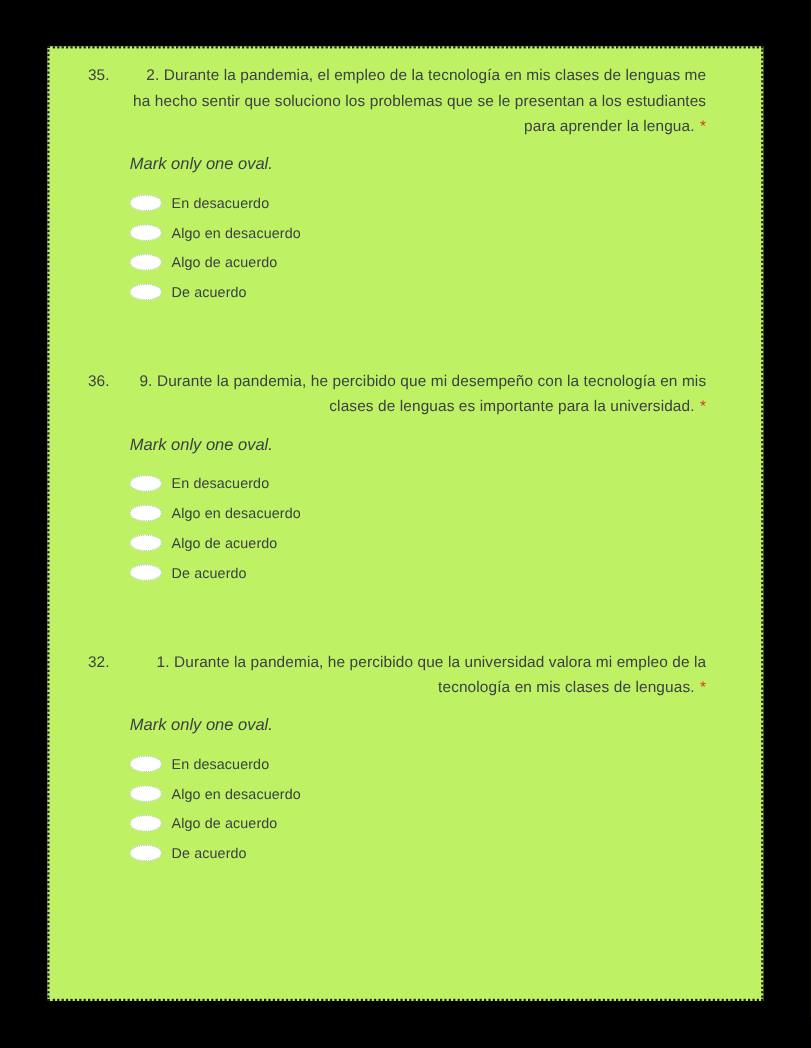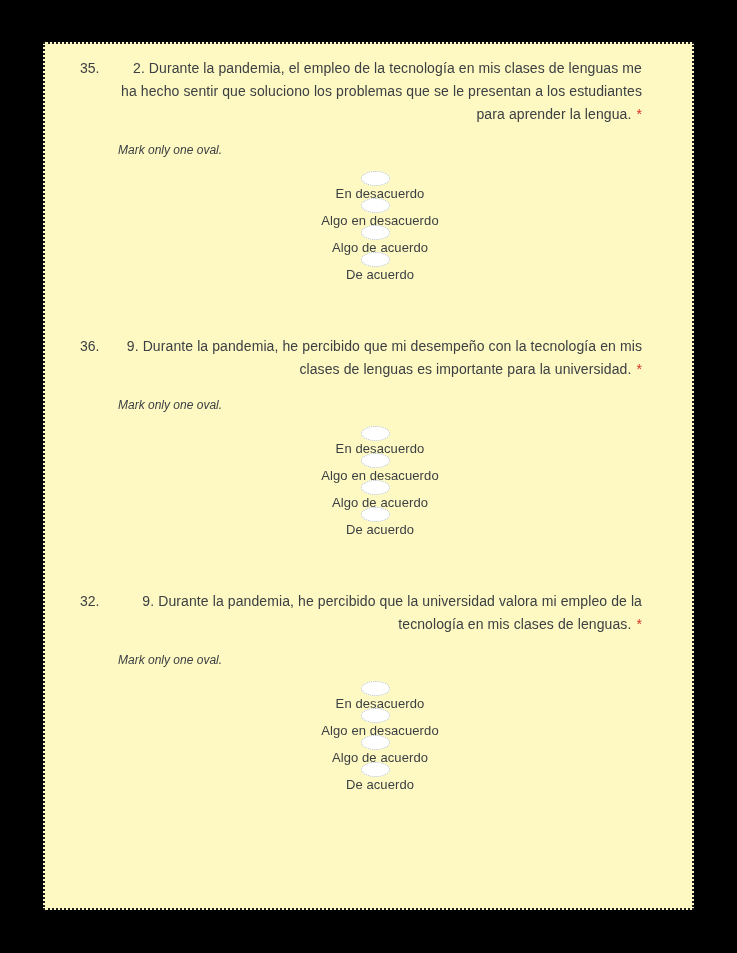--- a/index.html
+++ b/index.html
@@ -19,21 +19,21 @@
     inset: 0;
     background: #000000;
   }
   .page {
     position: absolute;
     left: 43px;
     top: 42px;
     width: 651px;
     height: 868px;
     box-sizing: border-box;
-    background: #fef9c3;
+    background: #bef264;
     border: 2px dotted #1b1b1b;
     padding: 13px 50px 0 35px;
   }
   .question {
     display: flex;
     margin: 0 0 56px 0;
   }
   .qnum {
     width: 38px;
     flex-shrink: 0;
@@ -53,33 +53,32 @@
     letter-spacing: 0.1px;
     max-width: 524px;
     text-align: right;
   }
   .asterisk {
     color: #d93025;
     margin-left: 5px;
   }
   .instruction {
     margin: 15px 0 0 0;
-    font-size: 12px;
+    font-size: 15px;
     line-height: 18px;
     font-style: italic;
     color: #3c4043;
   }
   .options {
     margin-top: 12px;
   }
   .option {
     display: flex;
     align-items: center;
     height: 27px;
-    flex-direction: column;
   }
   .oval {
     width: 29px;
     height: 15px;
     box-sizing: border-box;
     border: 1.5px dotted #b3c1cd;
     border-radius: 50%;
     margin-right: 9px;
     flex-shrink: 0;
     background: #ffffff;
@@ -145,21 +144,21 @@
             <span class="oval"></span>
             <span class="option-label">De acuerdo</span>
           </div>
         </div>
       </div>
     </section>
 
     <section class="question">
       <div class="qnum">32.</div>
       <div class="qbody">
-        <p class="qtext"><span>9. Durante la pandemia, he percibido que la universidad valora mi empleo de la tecnología en mis clases de lenguas.</span><span class="asterisk">*</span></p>
+        <p class="qtext"><span>1. Durante la pandemia, he percibido que la universidad valora mi empleo de la tecnología en mis clases de lenguas.</span><span class="asterisk">*</span></p>
         <p class="instruction">Mark only one oval.</p>
         <div class="options">
           <div class="option">
             <span class="oval"></span>
             <span class="option-label">En desacuerdo</span>
           </div>
           <div class="option">
             <span class="oval"></span>
             <span class="option-label">Algo en desacuerdo</span>
           </div>

